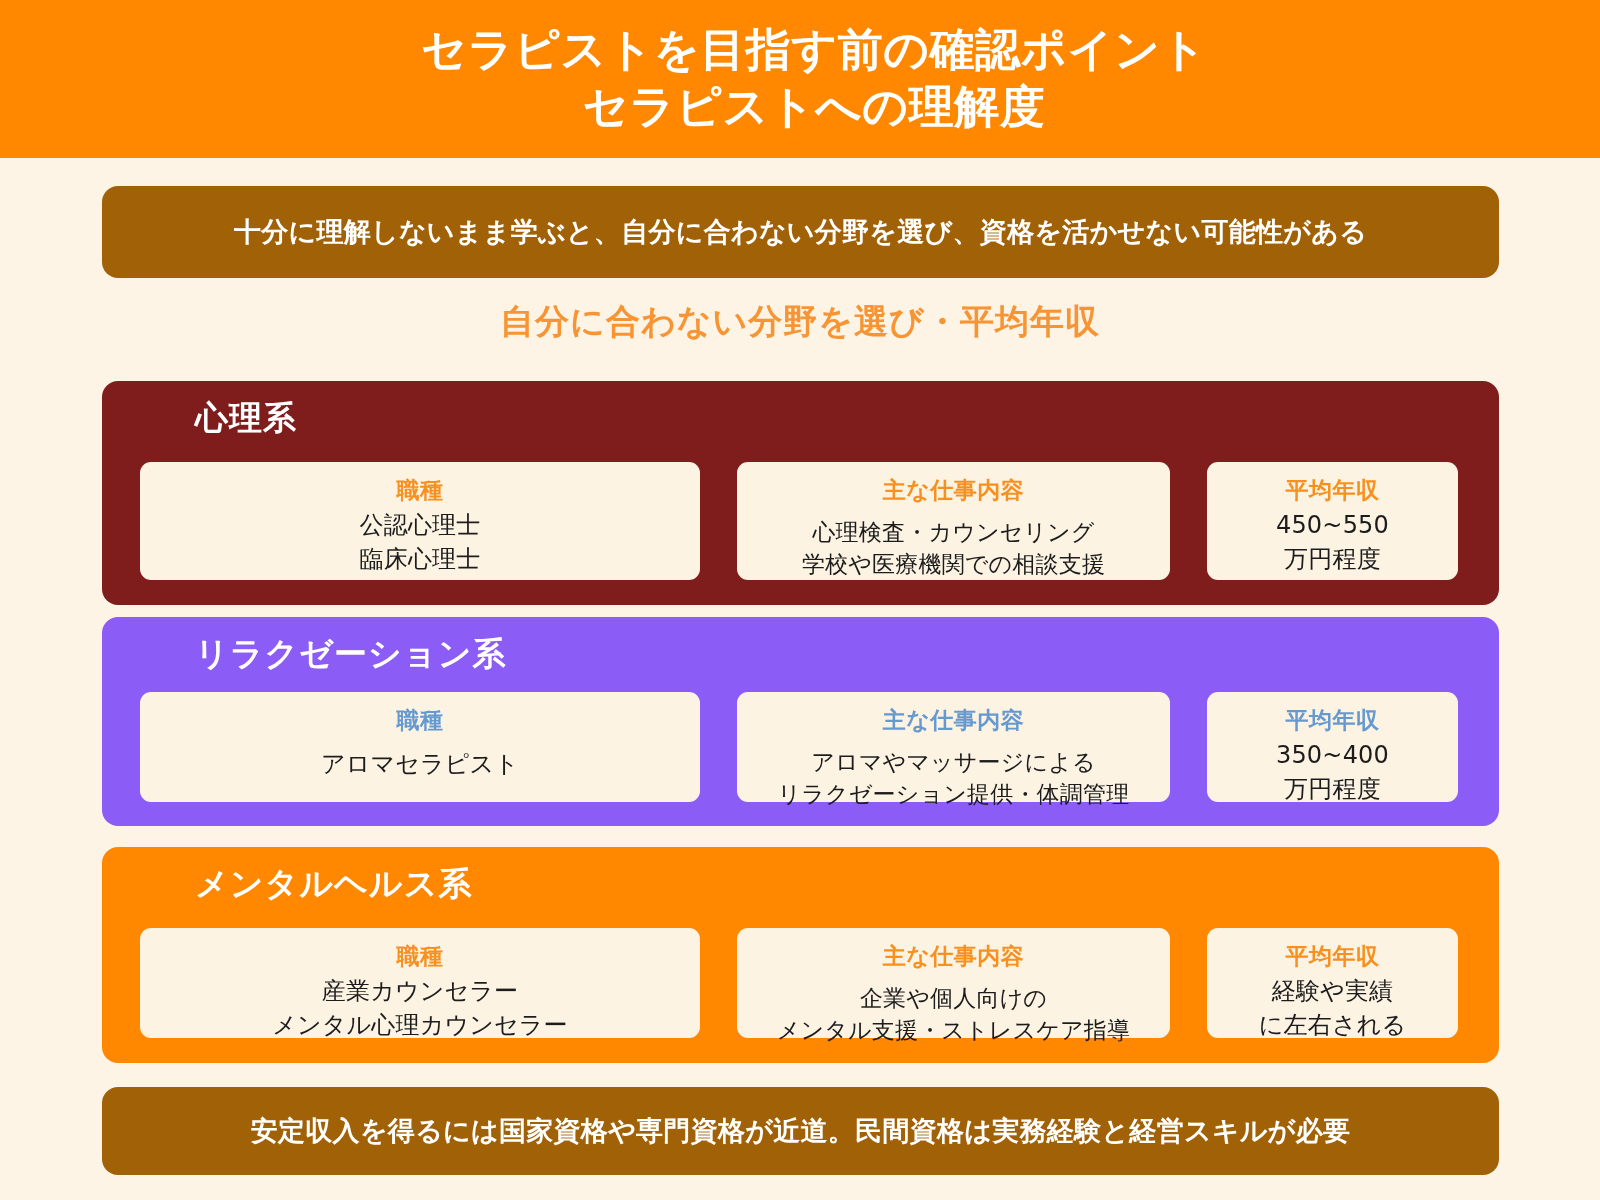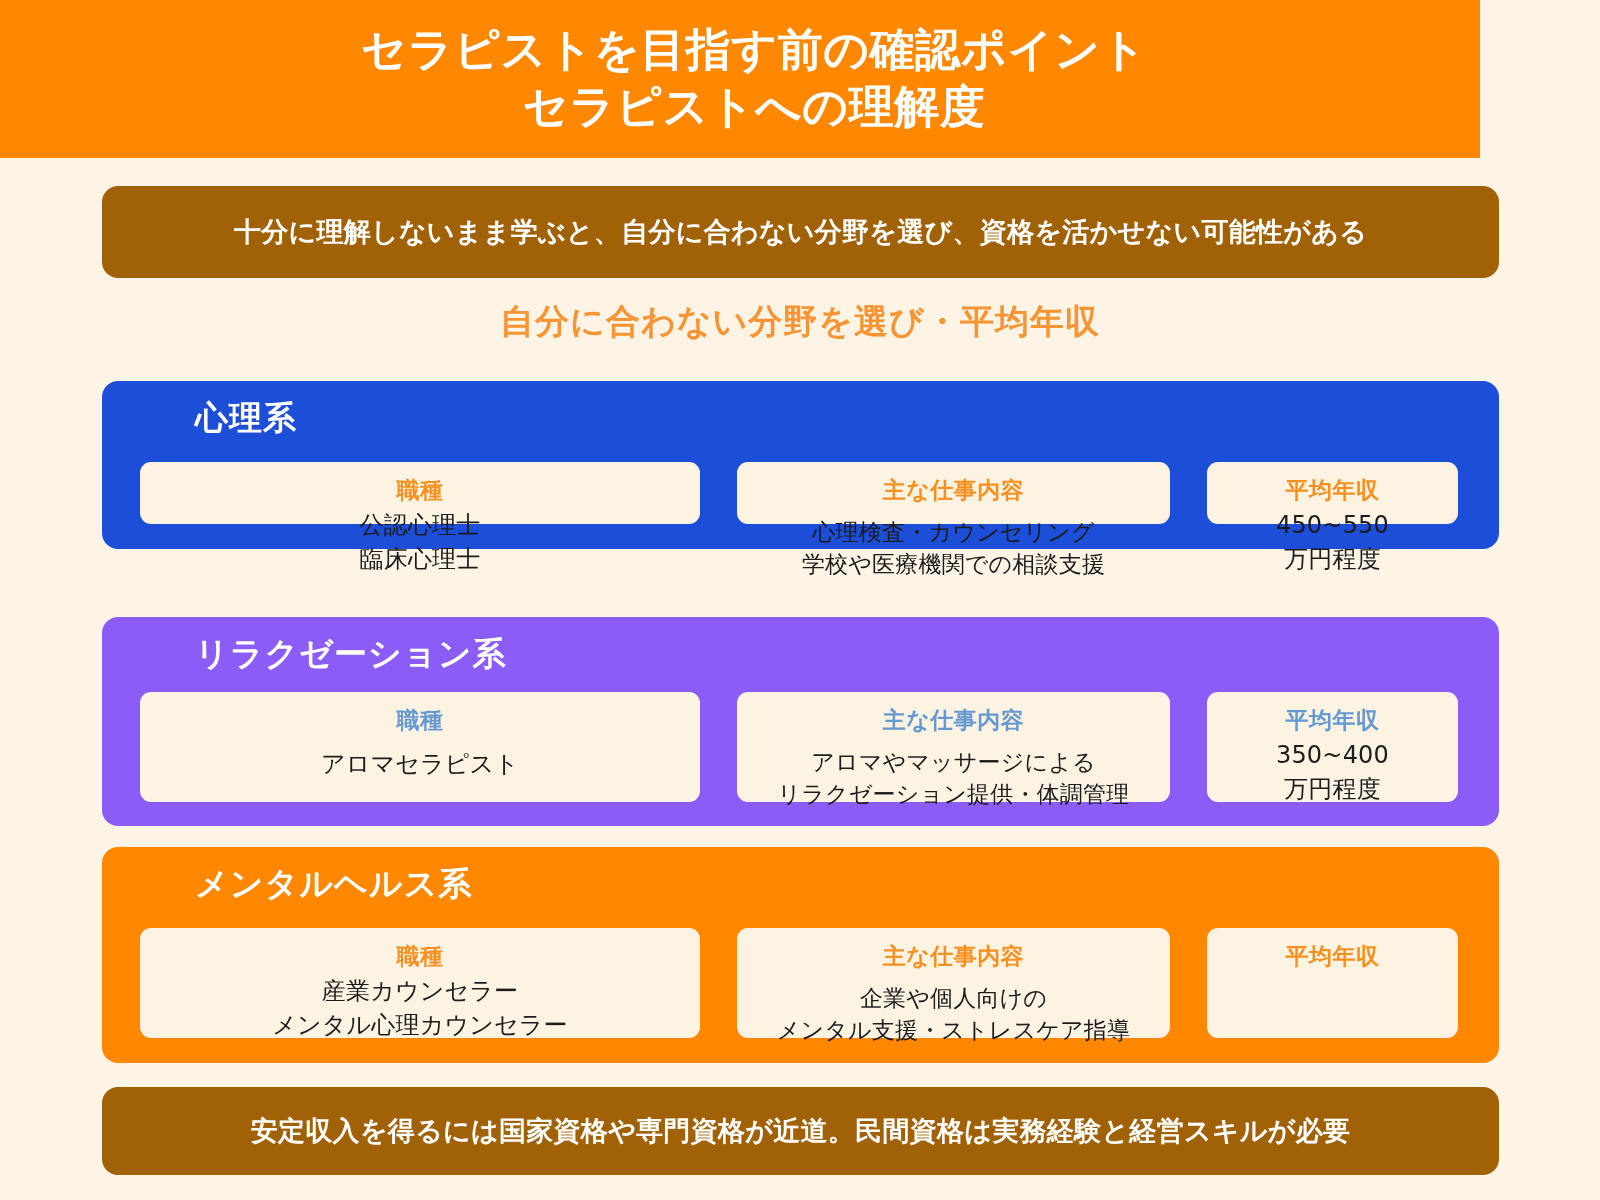--- a/index.html
+++ b/index.html
@@ -18,21 +18,21 @@
     width: 1600px;
     height: 1200px;
     background: #fdf4e6;
   }
 
   
   .header {
     position: absolute;
     left: 0;
     top: 0;
-    width: 1480px;
+    width: 1600px;
     height: 158px;
     background: #ff8800;
     display: flex;
     flex-direction: column;
     align-items: center;
     justify-content: center;
     gap: 2px;
     padding-left: 28px;
   }
   .header-line {
@@ -80,21 +80,21 @@
     letter-spacing: 1px;
   }
 
   
   .card {
     position: absolute;
     left: 102px;
     width: 1397px;
     border-radius: 16px;
   }
-  .card-1 { top: 381px; height: 168px; background: #1d4ed8; }
+  .card-1 { top: 381px; height: 224px; background: #7f1d1d; }
   .card-2 { top: 617px; height: 209px; background: #8b5cf6; }
   .card-3 { top: 847px; height: 216px; background: #ff8800; }
 
   .card-title {
     position: absolute;
     left: 93px;
     top: 15px;
     color: #ffffff;
     font-size: 33px;
     font-weight: bold;
@@ -248,20 +248,24 @@
       <div class="cell cell-duty">
         <div class="cell-label label-orange">主な仕事内容</div>
         <div class="cell-lines">
           <div class="cell-line">企業や個人向けの</div>
           <div class="cell-line">メンタル支援・ストレスケア指導</div>
         </div>
       </div>
 
       <div class="cell cell-salary">
         <div class="cell-label label-orange">平均年収</div>
+        <div class="cell-lines">
+          <div class="cell-line">経験や実績</div>
+          <div class="cell-line">に左右される</div>
+        </div>
       </div>
 
     </div>
   </div>
 
   <div class="banner banner-bottom">
     <div class="banner-text">安定収入を得るには国家資格や専門資格が近道。民間資格は実務経験と経営スキルが必要</div>
   </div>
 
 </div>

